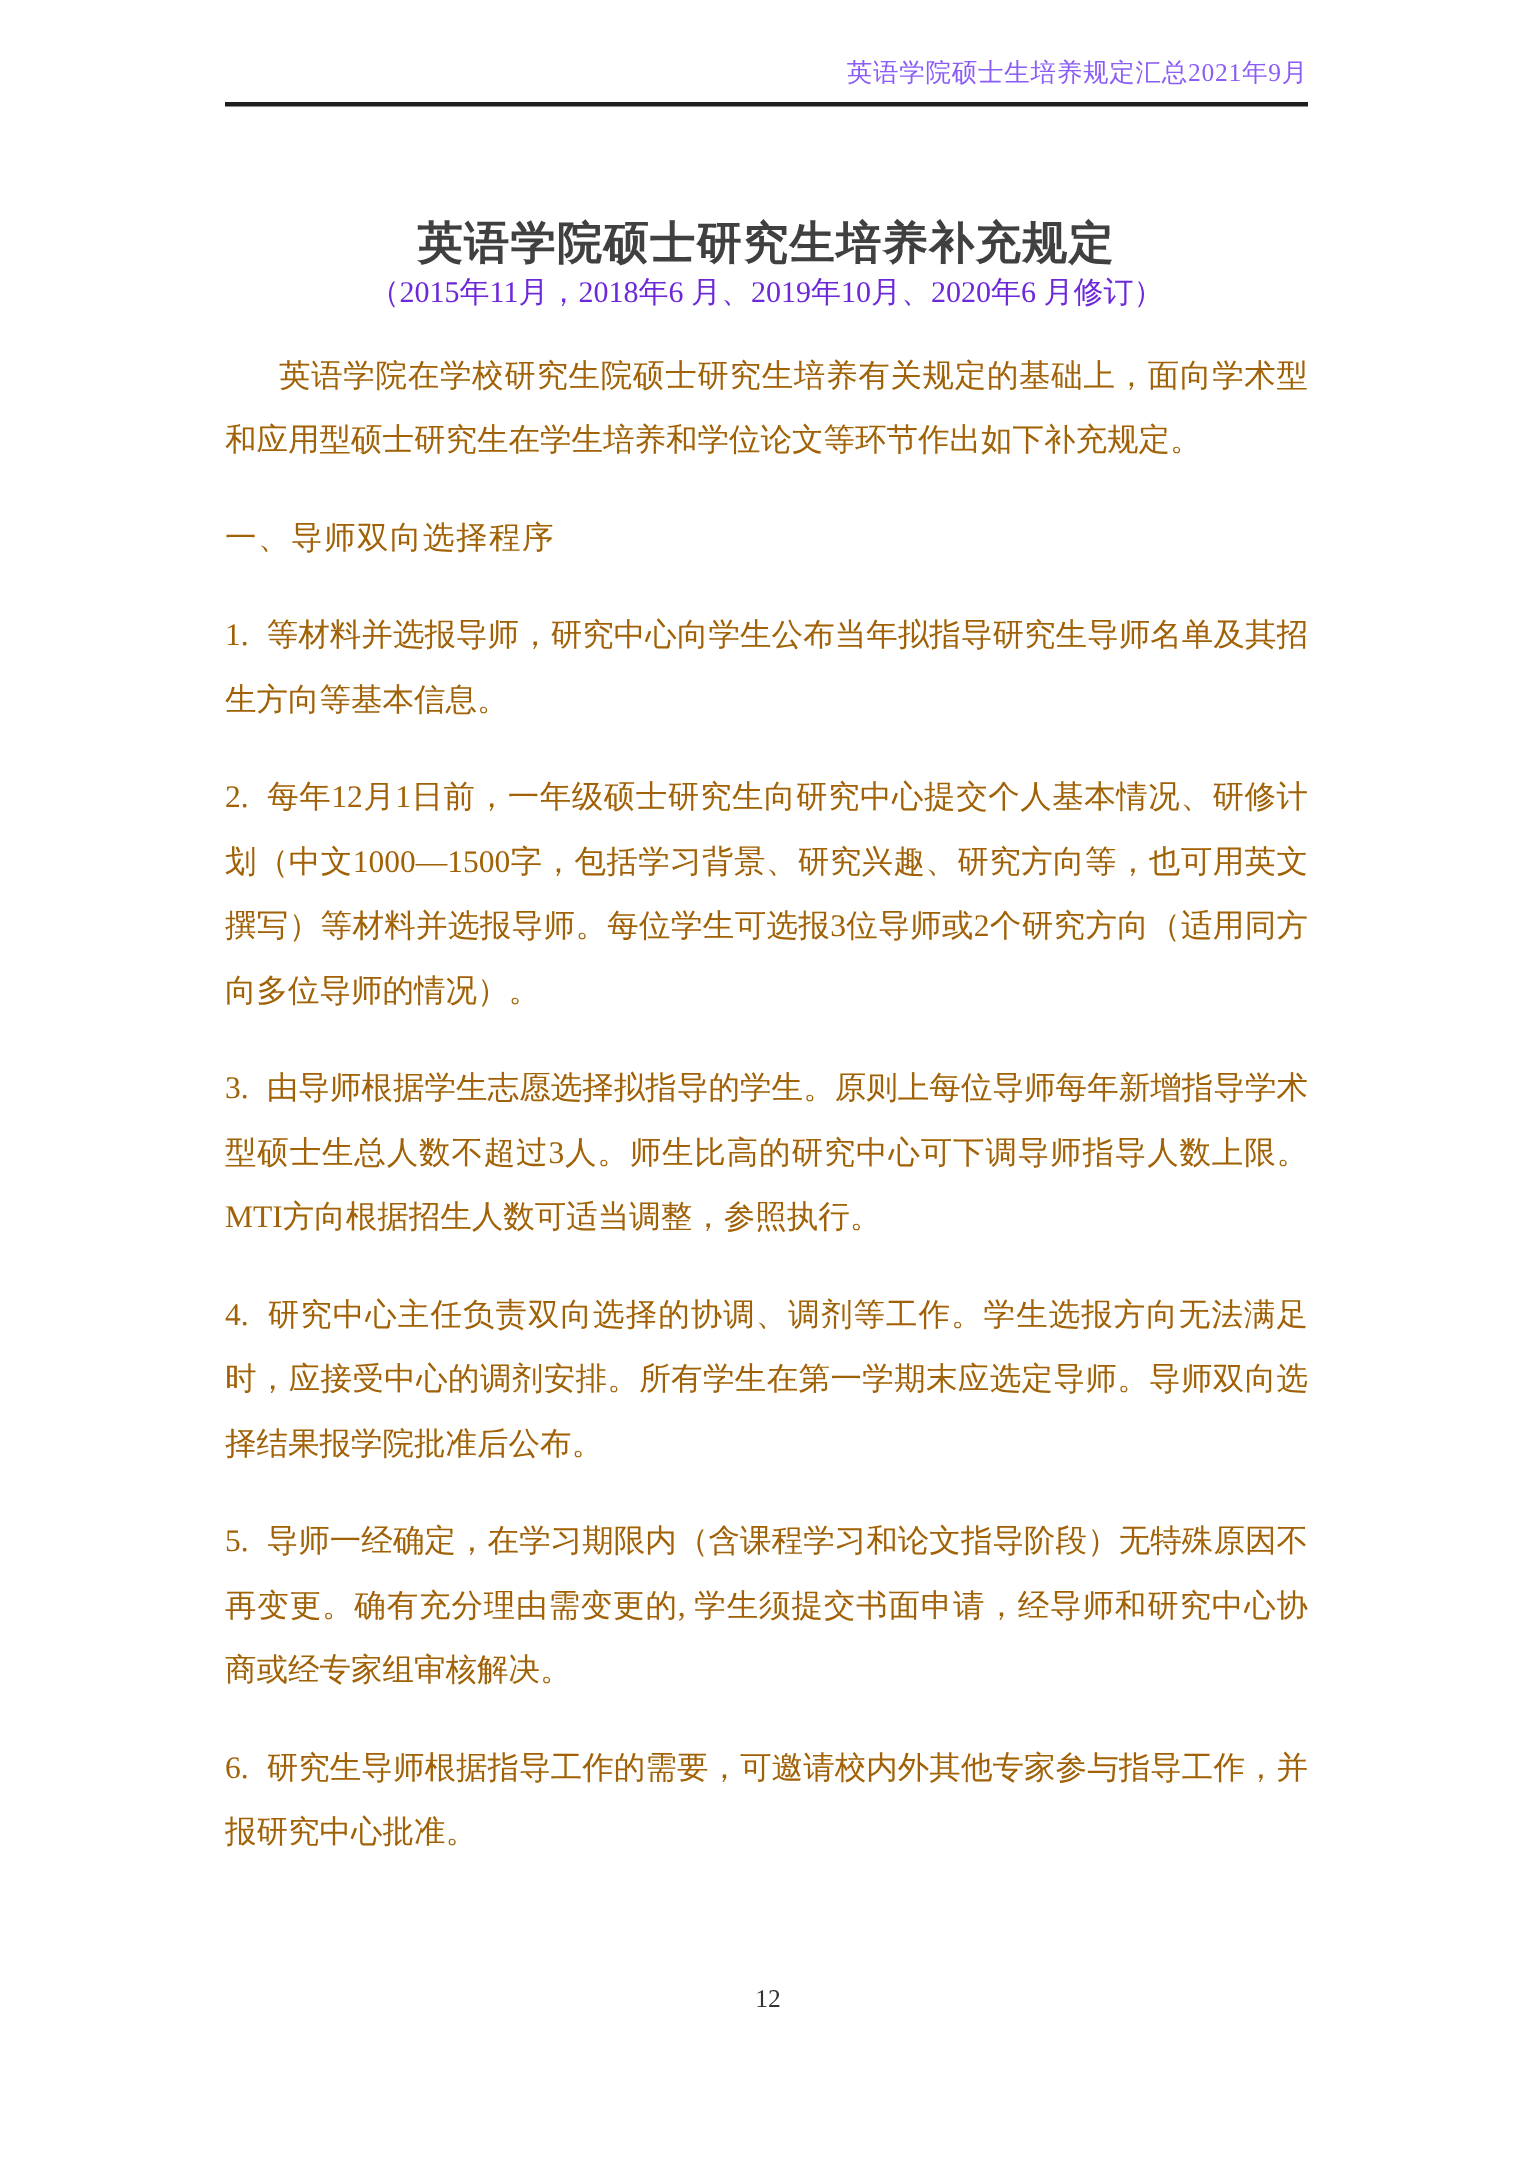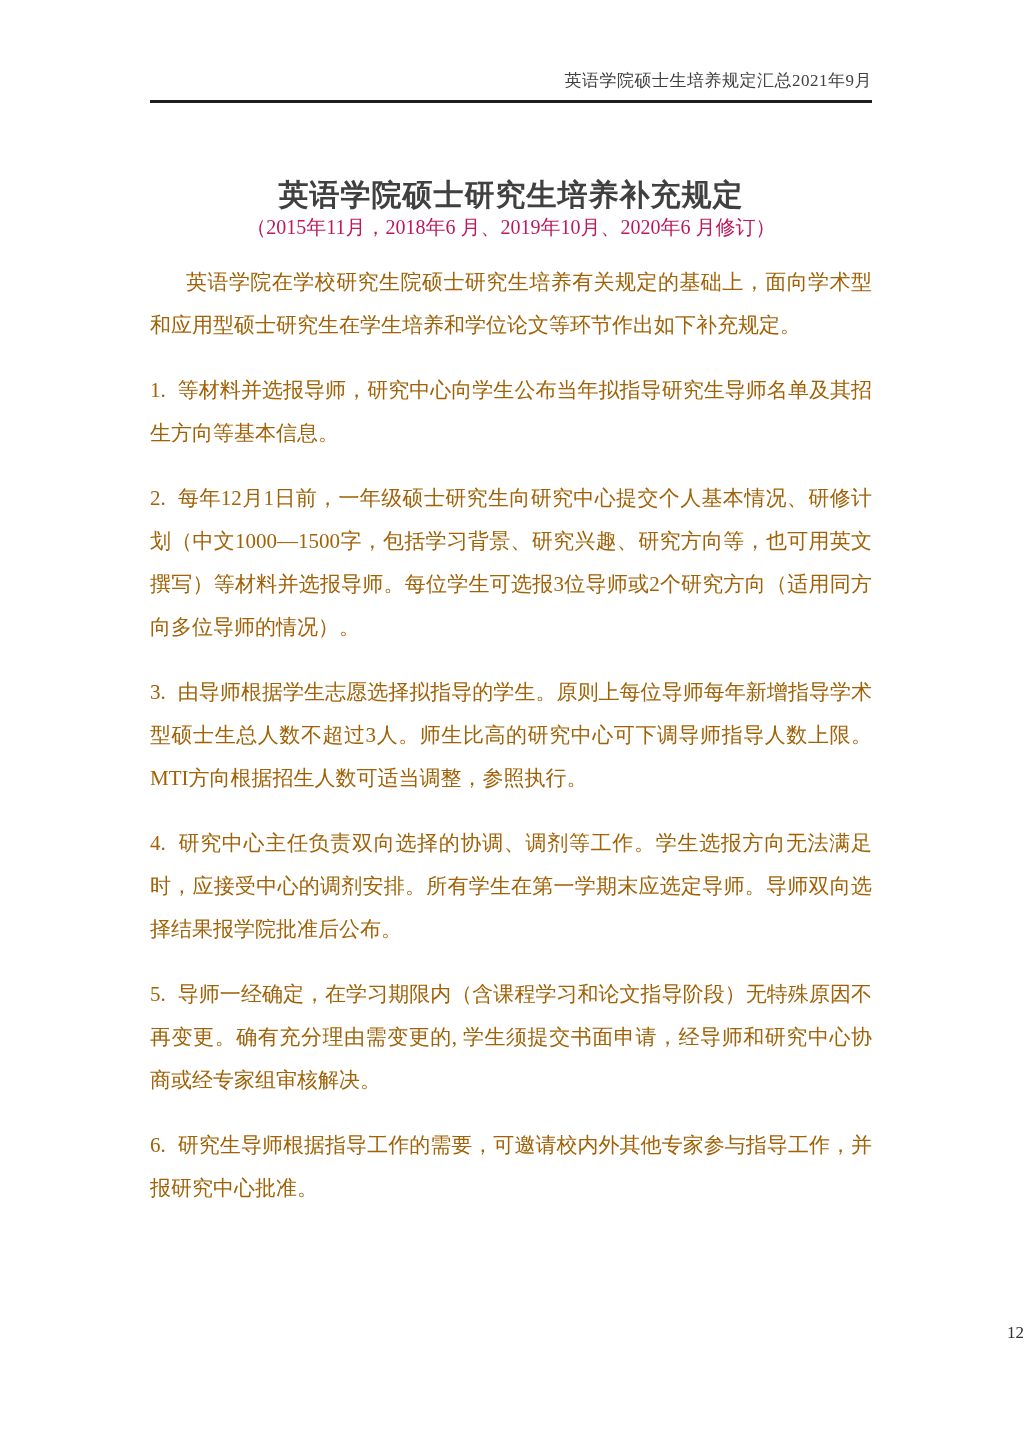--- a/index.html
+++ b/index.html
@@ -12,44 +12,44 @@
     overflow: hidden;
   }
   .page {
     position: relative;
     width: 1024px;
     height: 1447px;
     background: #ffffff;
     padding: 0 152px 0 150px;
   }
   .header-row {
-    padding-top: 72px;
+    padding-top: 40px;
     padding-bottom: 11px;
     border-bottom: 3px solid #1e1e1e;
     text-align: right;
     font-size: 17px;
     line-height: 17px;
     letter-spacing: 0.5px;
-    color: #404040;
+    color: #8b5cf6;
   }
   .doc-title {
     margin-top: 76px;
     text-align: center;
     font-size: 30px;
     line-height: 32px;
     font-weight: 700;
     letter-spacing: 1px;
     color: #404040;
   }
   .doc-subtitle {
     margin-top: 3px;
     text-align: center;
     font-size: 20px;
     line-height: 26px;
-    color: #be185d;
+    color: #6d28d9;
   }
   .body-text p {
     font-size: 21px;
     line-height: 43px;
     text-align: justify;
     text-justify: inter-character;
     margin-bottom: 22px;
     color: #a16207;
   }
   .intro {
@@ -60,21 +60,21 @@
     letter-spacing: 1px;
   }
   .item .num {
     padding-right: 12px;
   }
   .page-number {
     position: absolute;
     top: 1323px;
     left: 0;
     width: 1024px;
-    text-align: right;
+    text-align: center;
     font-size: 17px;
     line-height: 20px;
     color: #333333;
   }
 </style>
 </head>
 <body>
 
 <div class="page">
 
@@ -83,20 +83,21 @@
   </div>
 
   <h1 class="doc-title">英语学院硕士研究生培养补充规定</h1>
 
   <div class="doc-subtitle">（2015年11月，2018年6 月、2019年10月、2020年6 月修订）</div>
 
   <div class="body-text">
 
     <p class="intro">英语学院在学校研究生院硕士研究生培养有关规定的基础上，面向学术型和应用型硕士研究生在学生培养和学位论文等环节作出如下补充规定。</p>
 
+    <p class="section-heading">一、导师双向选择程序</p>
 
     <p class="item"><span class="num">1.</span><span>等材料并选报导师，研究中心向学生公布当年拟指导研究生导师名单及其招生方向等基本信息。</span></p>
 
     <p class="item"><span class="num">2.</span><span>每年12月1日前，一年级硕士研究生向研究中心提交个人基本情况、研修计划（中文1000—1500字，包括学习背景、研究兴趣、研究方向等，也可用英文撰写）等材料并选报导师。每位学生可选报3位导师或2个研究方向（适用同方向多位导师的情况）。</span></p>
 
     <p class="item"><span class="num">3.</span><span>由导师根据学生志愿选择拟指导的学生。原则上每位导师每年新增指导学术型硕士生总人数不超过3人。师生比高的研究中心可下调导师指导人数上限。MTI方向根据招生人数可适当调整，参照执行。</span></p>
 
     <p class="item"><span class="num">4.</span><span>研究中心主任负责双向选择的协调、调剂等工作。学生选报方向无法满足时，应接受中心的调剂安排。所有学生在第一学期末应选定导师。导师双向选择结果报学院批准后公布。</span></p>
 
     <p class="item"><span class="num">5.</span><span>导师一经确定，在学习期限内（含课程学习和论文指导阶段）无特殊原因不再变更。确有充分理由需变更的, 学生须提交书面申请，经导师和研究中心协商或经专家组审核解决。</span></p>

